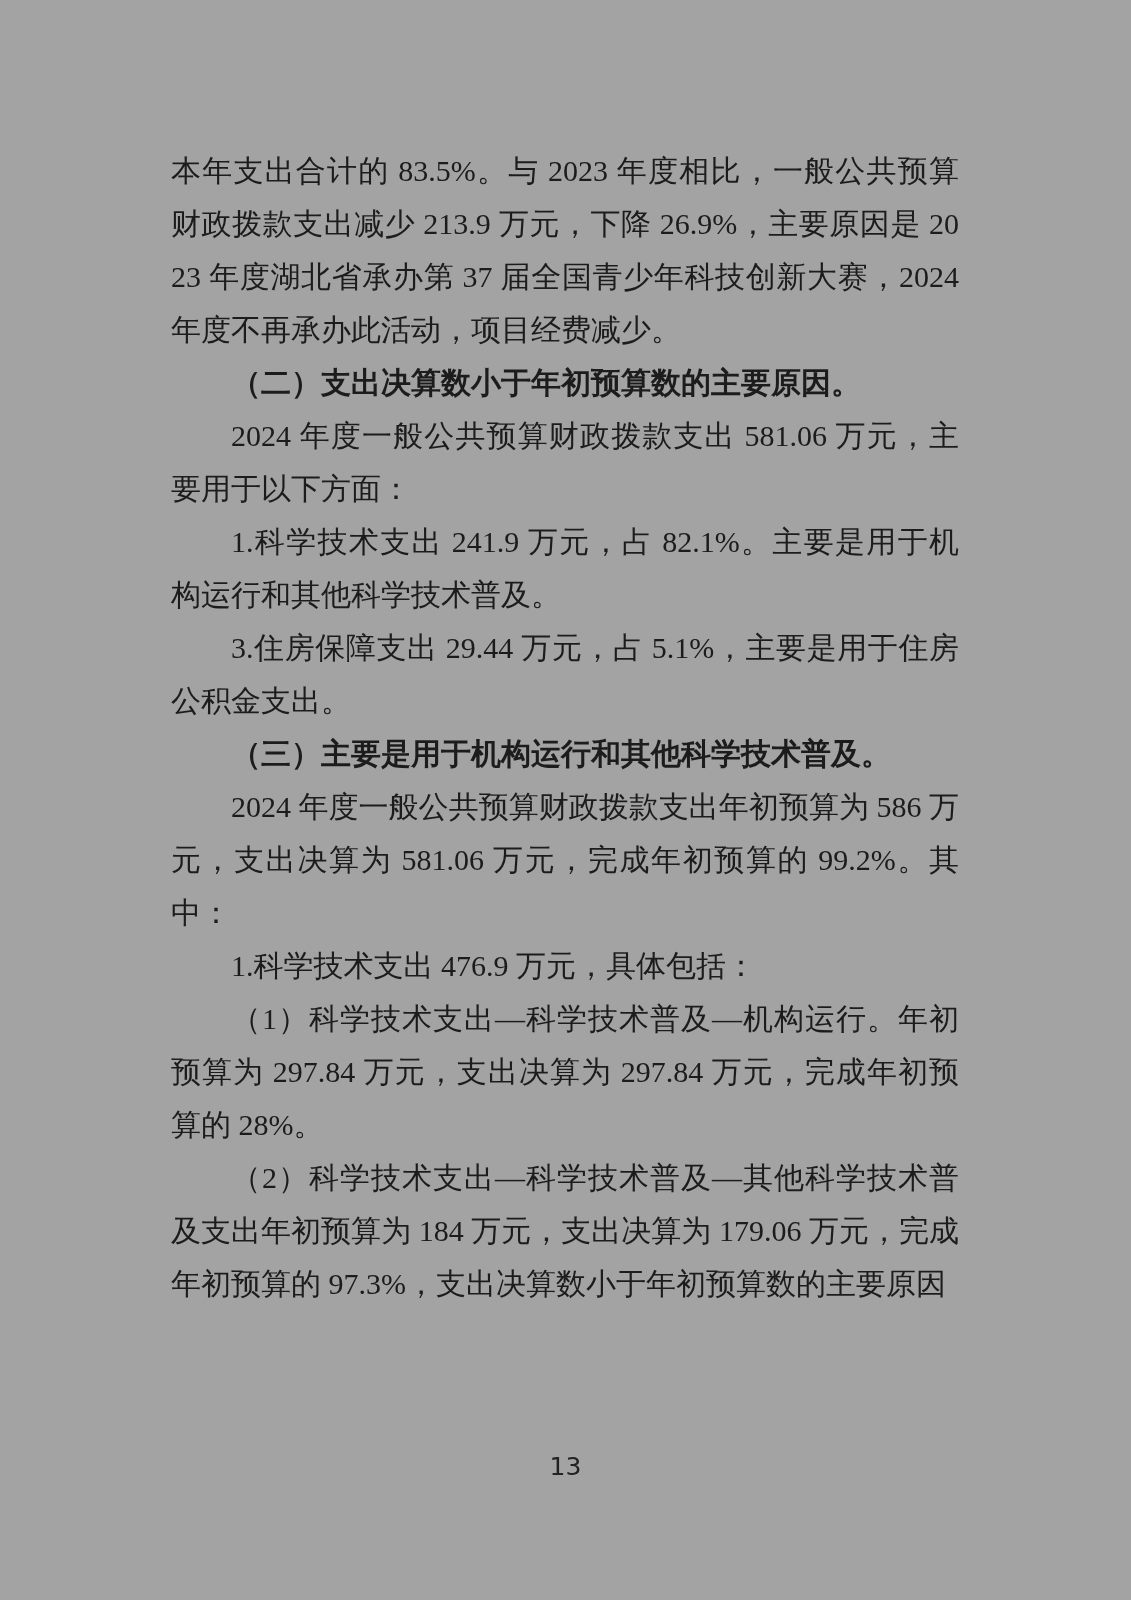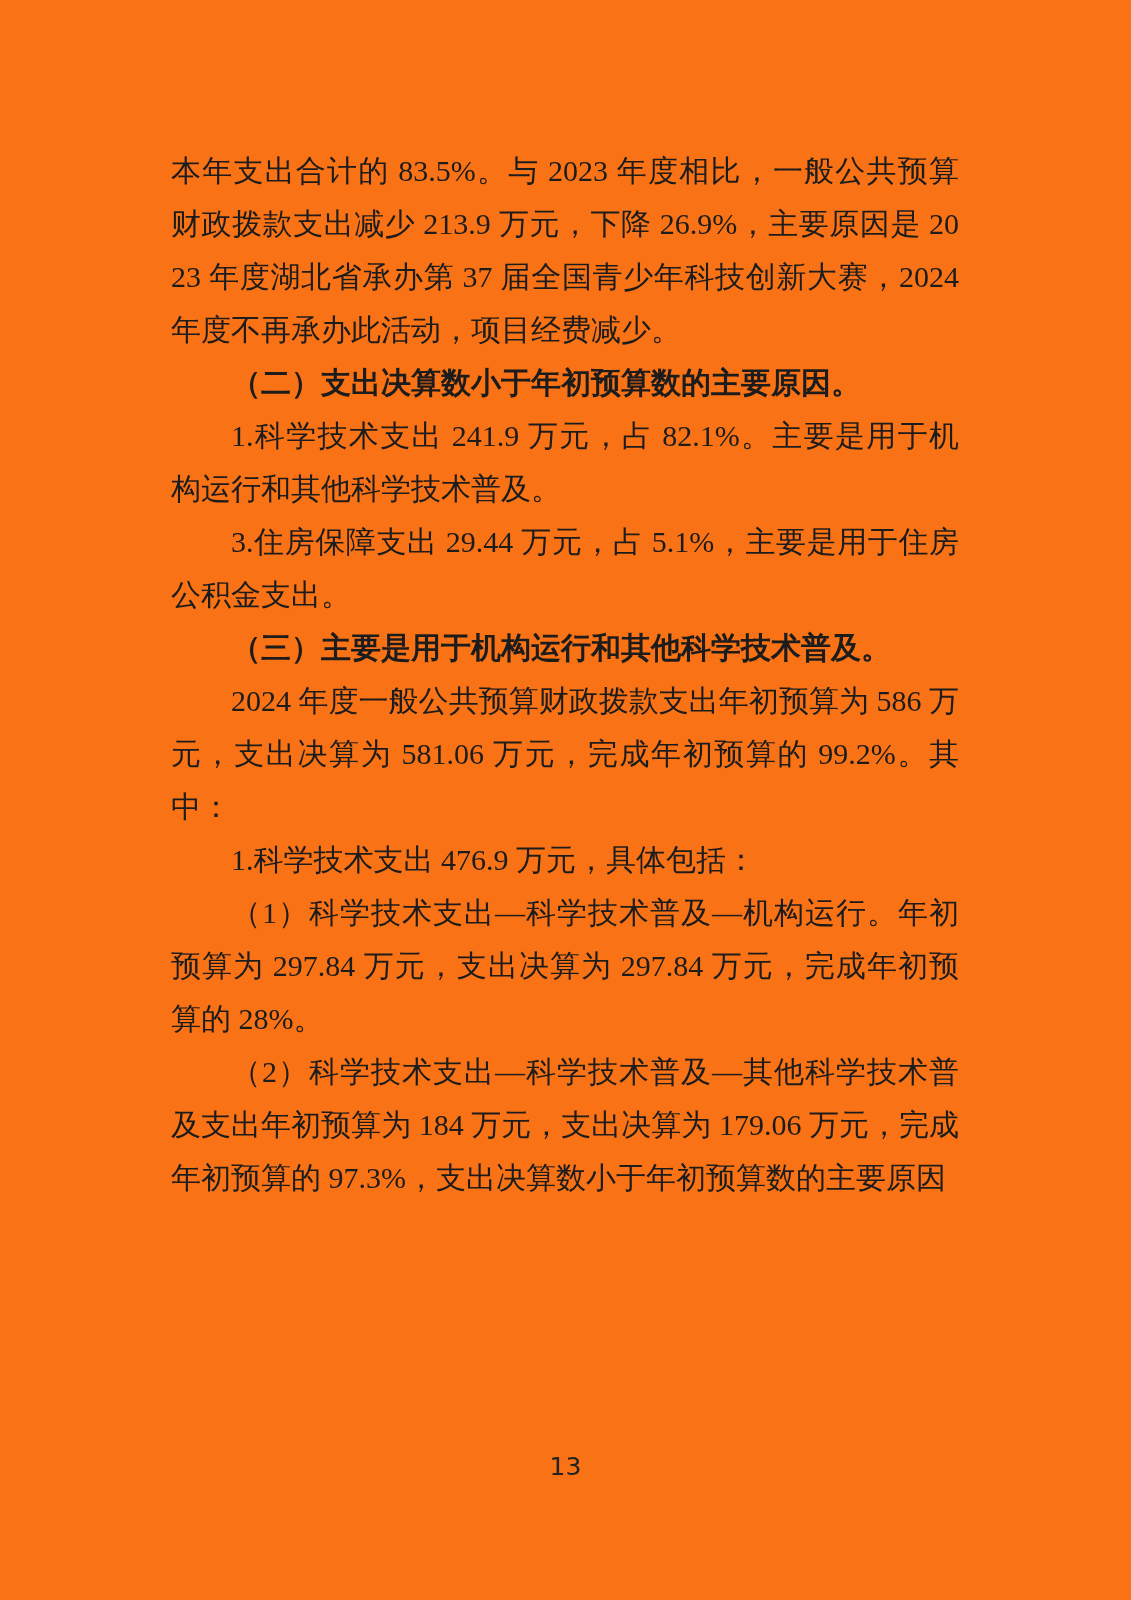--- a/index.html
+++ b/index.html
@@ -4,21 +4,21 @@
 <style>
   html, body {
     margin: 0;
     padding: 0;
     background: #ffffff;
   }
   .page {
     position: relative;
     width: 1131px;
     height: 1600px;
-    background: #f97316;
+    background: #a3a3a3;
     overflow: hidden;
     color: #1c1c1c;
   }
   .content {
     position: absolute;
     left: 171px;
     top: 144px;
     width: 788px;
   }
   .content p {
@@ -49,20 +49,21 @@
     color: #222222;
   }
 </style>
 </head>
 <body>
 
 <div class="page">
   <div class="content">
     <p>本年支出合计的 83.5%。与 2023 年度相比，一般公共预算财政拨款支出减少 213.9 万元，下降 26.9%，主要原因是 2023 年度湖北省承办第 37 届全国青少年科技创新大赛，2024 年度不再承办此活动，项目经费减少。</p>
     <p class="indent heading">（二）支出决算数小于年初预算数的主要原因。</p>
+    <p class="indent">2024 年度一般公共预算财政拨款支出 581.06 万元，主要用于以下方面：</p>
     <p class="indent">1.科学技术支出 241.9 万元，占 82.1%。主要是用于机构运行和其他科学技术普及。</p>
     <p class="indent">3.住房保障支出 29.44 万元，占 5.1%，主要是用于住房公积金支出。</p>
     <p class="indent heading">（三）主要是用于机构运行和其他科学技术普及。</p>
     <p class="indent">2024 年度一般公共预算财政拨款支出年初预算为 586 万元，支出决算为 581.06 万元，完成年初预算的 99.2%。其中：</p>
     <p class="indent">1.科学技术支出 476.9 万元，具体包括：</p>
     <p class="indent">（1）科学技术支出—科学技术普及—机构运行。年初预算为 297.84 万元，支出决算为 297.84 万元，完成年初预算的 28%。</p>
     <p class="indent">（2）科学技术支出—科学技术普及—其他科学技术普及支出年初预算为 184 万元，支出决算为 179.06 万元，完成年初预算的 97.3%，支出决算数小于年初预算数的主要原因</p>
   </div>
   <div class="page-number">13</div>
 </div>

